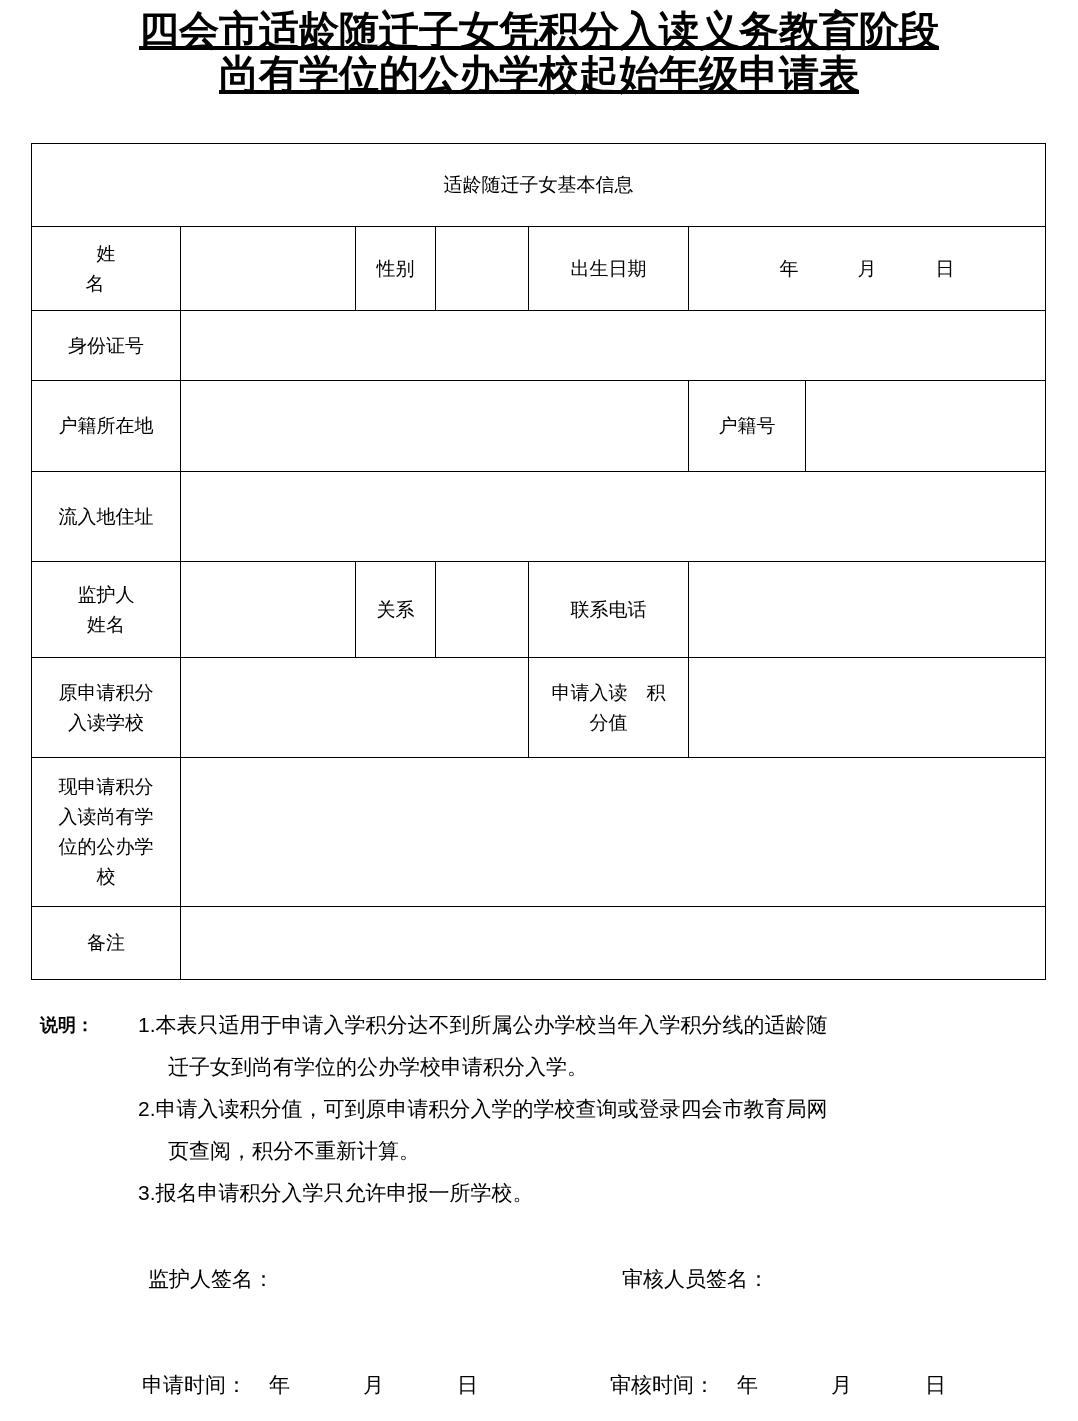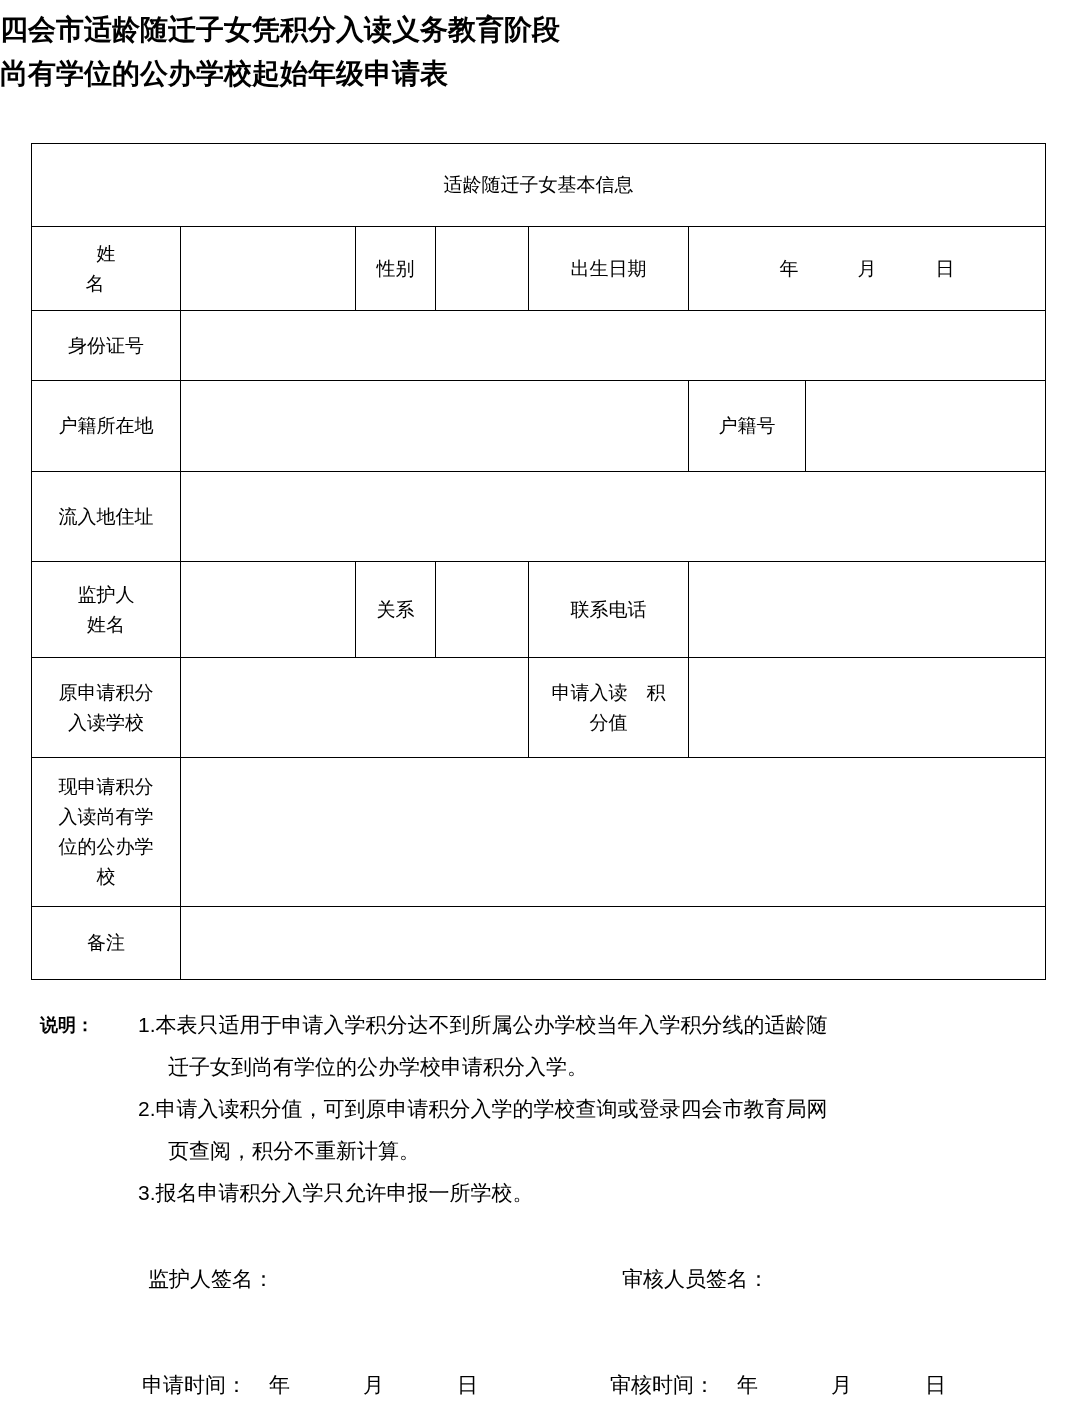--- a/index.html
+++ b/index.html
@@ -15,25 +15,26 @@
     color: #000000;
     overflow: hidden;
   }
 
   
   .doc-title {
     position: absolute;
     left: 0;
     top: 8px;
     width: 1078px;
-    text-align: left;
-    font-size: 28px;
+    text-align: center;
+    font-size: 40px;
     font-weight: bold;
     line-height: 44px;
     letter-spacing: 0px;
+    text-decoration: underline;
   }
   .doc-title .tline { display: block; white-space: nowrap; }
 
   
   .form-table {
     position: absolute;
     left: 31px;
     top: 143px;
     width: 1014px;
     border-collapse: collapse;

